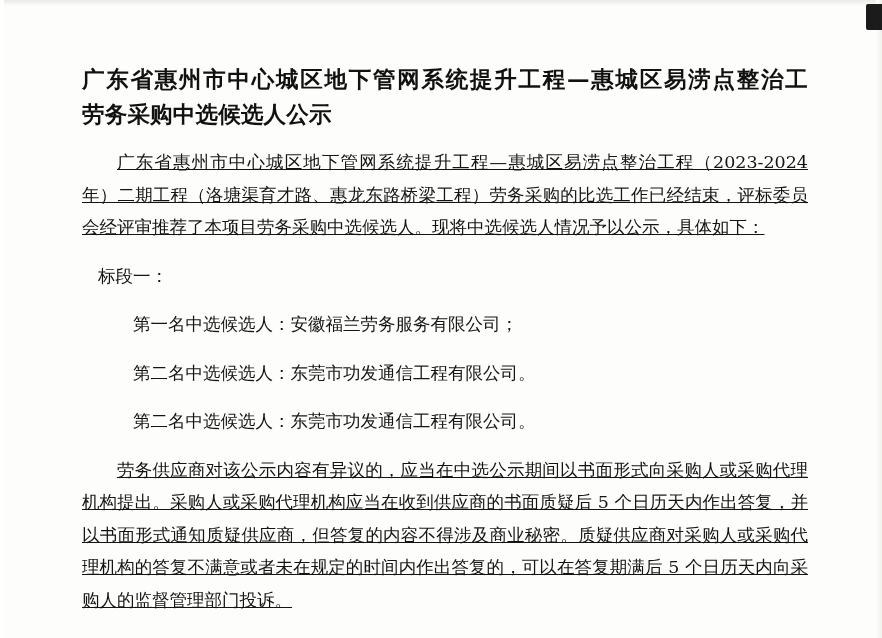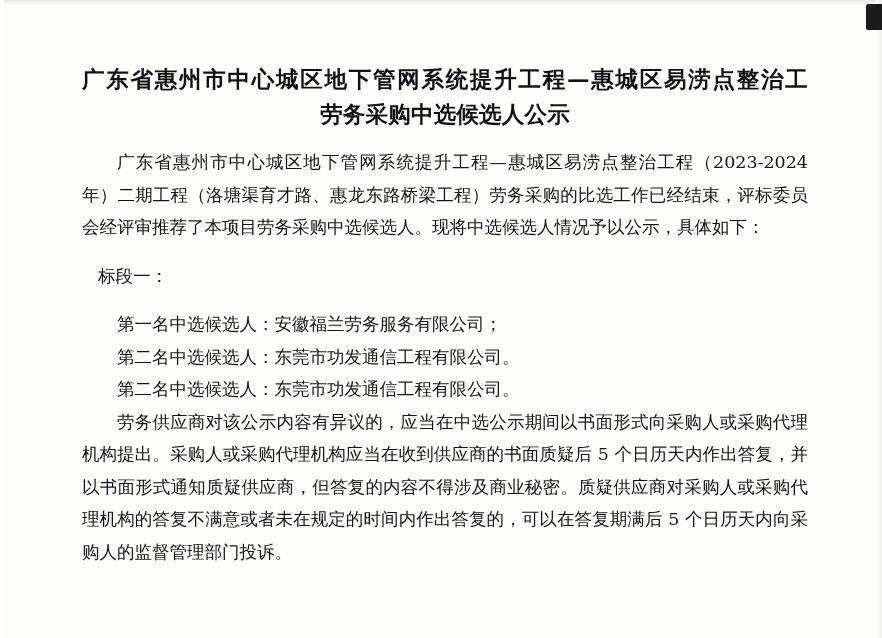--- a/index.html
+++ b/index.html
@@ -54,43 +54,44 @@
     font-family: "DejaVu Serif", "Liberation Serif", serif;
     font-weight: bold;
     font-size: 22.5px;
     line-height: 35px;
     text-align: center;
     color: #111;
     letter-spacing: 0.2px;
   }
   .title .line {
     display: block;
-    text-align: center;
+    text-align: left;
   }
   .title .line.l1 { text-align: justify; text-align-last: justify; }
   .title .line.l2 { text-align: justify; text-align-last: justify; }
   .body {
     margin-top: 14px;
     font-size: 17.5px;
     line-height: 32.5px;
     color: #141414;
     text-align: justify;
   }
   p.para {
     margin: 0;
     text-indent: 2em;
     text-align: justify;
     text-justify: inter-ideograph;
+    text-decoration: underline;
   }
   p.flush {
     margin: 16px;
     text-indent: 0;
   }
   p.indent1 {
-    margin: 0;
+    margin: 16px;
     text-indent: 2em;
   }
 </style>
 </head>
 <body>
 
 <div class="page">
   <div class="edge-top"></div>
   <div class="edge-right"></div>
   <div class="corner-mark"></div>

